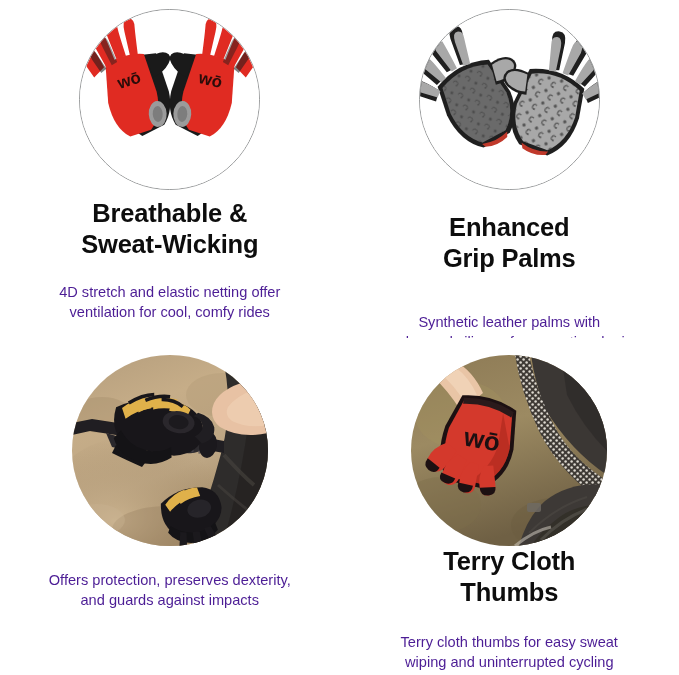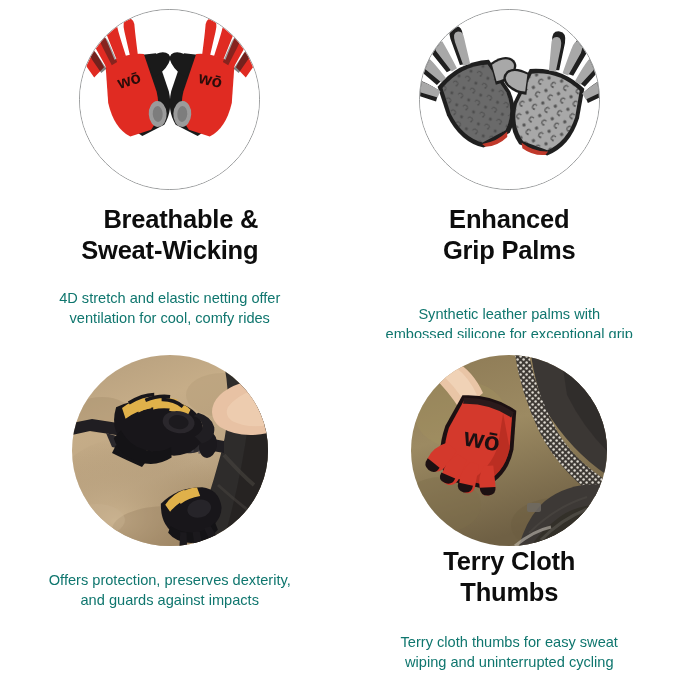--- a/index.html
+++ b/index.html
@@ -62,29 +62,29 @@
     letter-spacing: -0.2px;
     color: #0d0d0d;
     text-align: center;
     white-space: pre-line;
   }
 
   .feature-desc {
     font-size: 14.6px;
     font-weight: 400;
     line-height: 1.38;
-    color: #0f766e;
+    color: #4c1d95;
     text-align: center;
     white-space: pre-line;
   }
 
-  .cell-tl .feature-title { margin-top: 14px; text-align: right; }
+  .cell-tl .feature-title { margin-top: 8px; }
   .cell-tl .feature-desc  { margin-top: 22px; }
 
-  .cell-tr .feature-title { margin-top: 14px; }
+  .cell-tr .feature-title { margin-top: 22px; }
   .cell-tr .feature-desc  { margin-top: 38px; }
 
   .cell-bl .feature-title { margin-top: 8px; }
   .cell-bl .feature-desc  { margin-top: 24px; }
 
   .cell-br .feature-title { }
   .cell-br .feature-desc  { margin-top: 24px; }
 </style>
 </head>
 <body>

